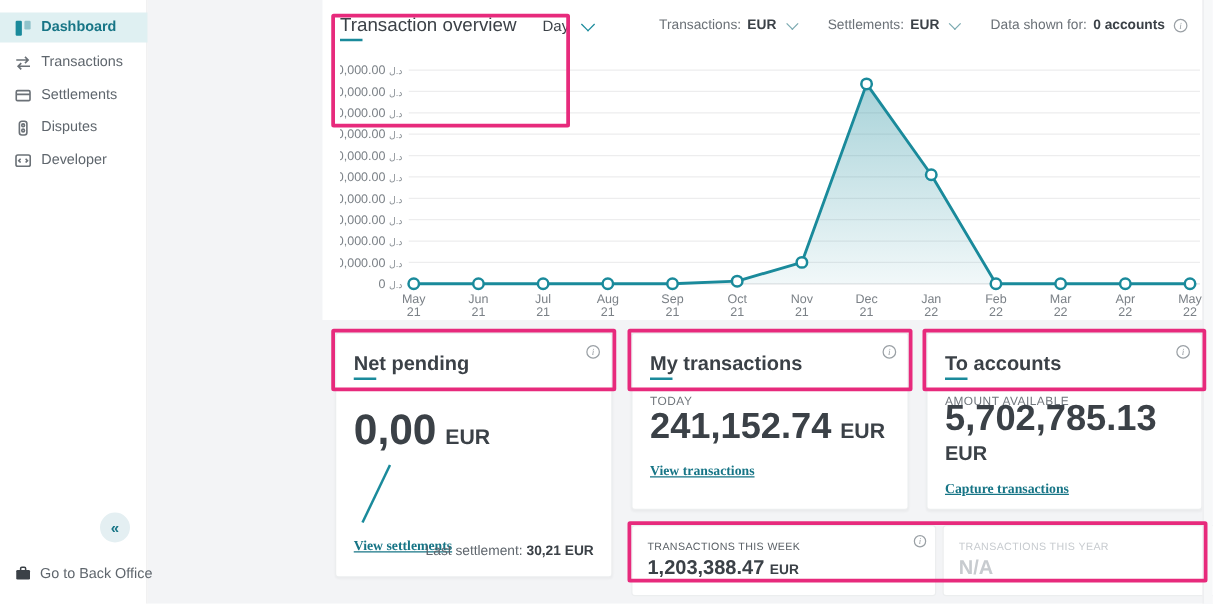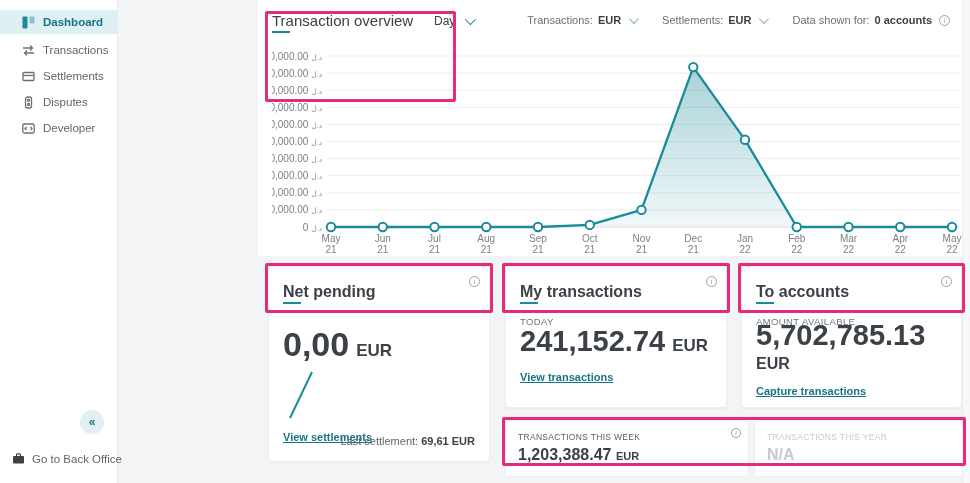--- a/index.html
+++ b/index.html
@@ -13,21 +13,21 @@
   }
   *{box-sizing:border-box;margin:0;padding:0}
   html,body{width:970px;height:483px;overflow:hidden;background:#fff;
     font-family:"Liberation Sans",sans-serif;color:var(--txt-dark);}
   .stage{position:relative;width:970px;height:483px;}
 
   
   .sidebar{position:absolute;left:0;top:0;width:118px;height:483px;background:#fff;
     border-right:1px solid #ededee;z-index:2;}
   .side-item{position:absolute;left:0;width:118px;height:24px;display:flex;align-items:center;
-    padding-left:22px;font-size:11.5px;color:#5f666d;cursor:pointer;white-space:nowrap;}
+    padding-left:12px;font-size:11.5px;color:#5f666d;cursor:pointer;white-space:nowrap;}
   .side-item.active{background:#dff0f2;color:var(--accent-dark);font-weight:bold;}
   .side-item .ic{width:13px;height:13px;margin-right:8px;flex:0 0 13px;display:inline-block;}
   .collapse-btn{position:absolute;left:80px;top:410px;width:24px;height:24px;border-radius:50%;
     background:#e4eff2;color:var(--accent-dark);font-size:12px;font-weight:bold;
     display:flex;align-items:center;justify-content:center;cursor:pointer;}
   .backoffice{position:absolute;left:12px;top:452px;display:flex;align-items:center;
     font-size:11.5px;color:#5f666d;cursor:pointer;white-space:nowrap;}
   .backoffice .ic{width:13px;height:13px;margin-right:7px;}
 
   
@@ -59,21 +59,21 @@
   
   .card{position:absolute;background:#fff;border:1px solid #eceeef;border-radius:3px;
     box-shadow:0 1px 2px rgba(0,0,0,.04);}
   .card .ttl{position:absolute;left:14px;top:16px;font-size:16px;font-weight:bold;color:var(--txt-dark);}
   .card .ttl-u{position:absolute;left:14px;top:35px;width:18px;height:2px;background:var(--accent);}
   .card .info{position:absolute;right:9px;top:9px;}
   .sublabel{position:absolute;left:14px;top:49px;font-size:9.5px;letter-spacing:.4px;color:#70767c;}
   .bigval{position:absolute;left:14px;font-size:29px;font-weight:bold;color:var(--txt-dark);white-space:nowrap;}
   .bigval .cur{font-size:17px;font-weight:bold;margin-left:7px;}
   .tlink{position:absolute;left:14px;font-size:11px;font-weight:bold;color:var(--accent-dark);
-    text-decoration:underline;cursor:pointer;white-space:nowrap;}
+    text-decoration:underline;cursor:pointer;white-space:nowrap;font-family:Liberation Serif, serif;}
 
   .np-card{left:150px;top:266px;width:222px;height:196px;}
   .np-val{top:58px;font-size:34px;}
   .np-last{position:absolute;right:14px;bottom:14px;font-size:11px;color:#5f666d;white-space:nowrap;}
   .np-last b{color:var(--txt-dark);}
   .np-spark{position:absolute;left:18px;top:102px;}
 
   .mt-card{left:387px;top:266px;width:222px;height:142px;}
   .mt-val{top:58px;}
   .mt-link{top:104px;}
@@ -262,21 +262,21 @@
       <span class="info"></span>
       <div class="bigval np-val">
         <span>0,00</span><span class="cur">EUR</span>
       </div>
       <svg class="np-spark" width="30" height="52">
         <line x1="3" y1="49" x2="25" y2="3" stroke="#1a8a9b" stroke-width="2"></line>
       </svg>
       <div class="tlink" style="top:164px">View settlements</div>
       <div class="np-last">
         <span>Last settlement:</span>
-        <b>69,61 EUR</b>
+        <b>30,21 EUR</b>
       </div>
     </div>
 
     <div class="card mt-card">
       <div class="ttl">My transactions</div>
       <div class="ttl-u"></div>
       <span class="info"></span>
       <div class="sublabel">TODAY</div>
       <div class="bigval mt-val">
         <span>241,152.74</span><span class="cur">EUR</span>

